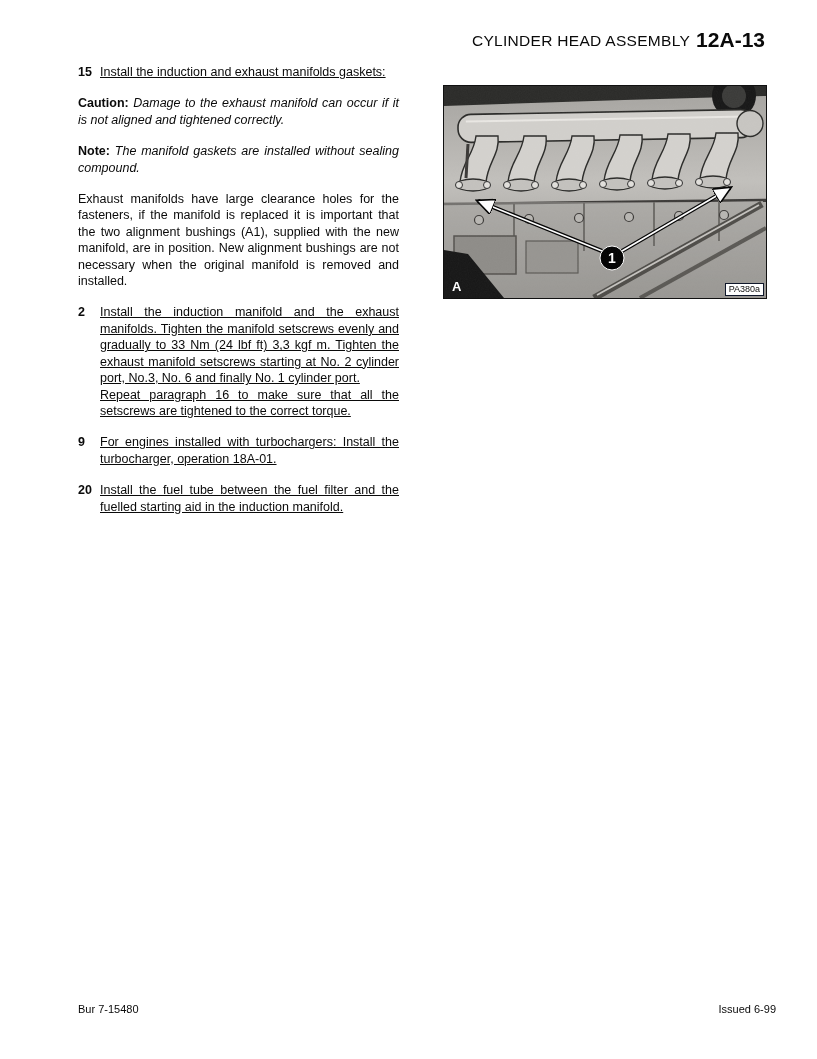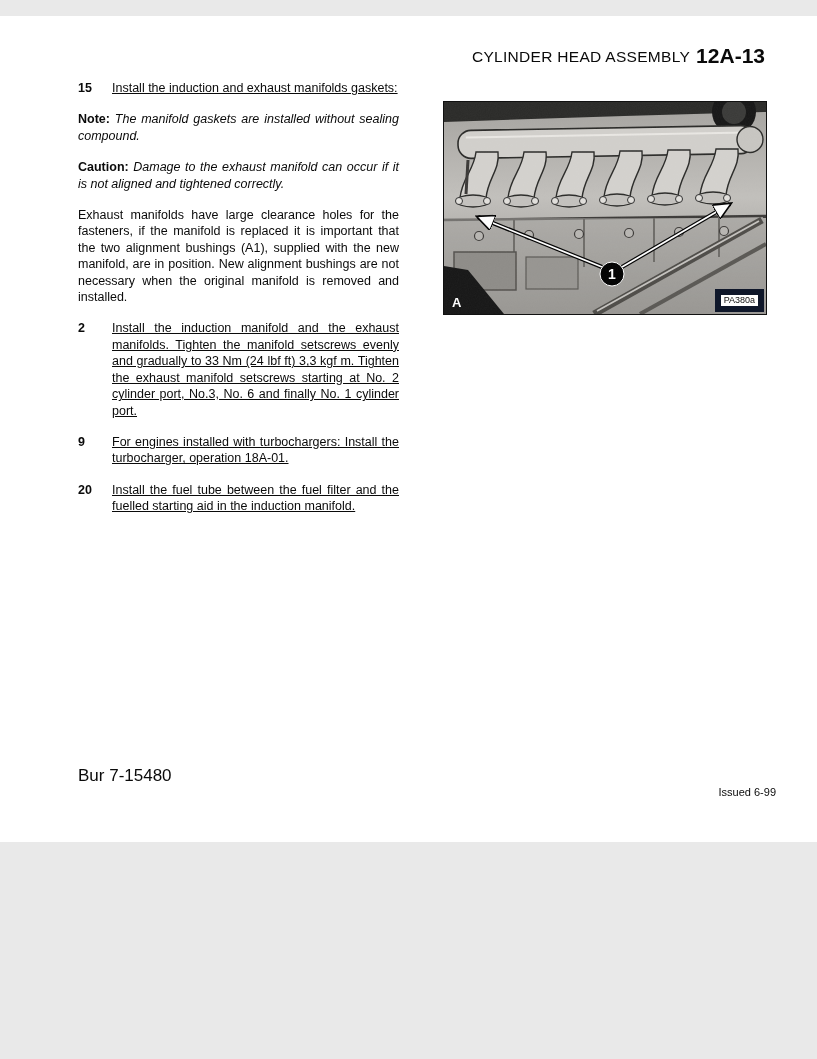--- a/index.html
+++ b/index.html
@@ -1,104 +1,105 @@
 <!DOCTYPE html>
 <html><head>
 <meta charset="utf-8">
 <style>
   html,body{margin:0;padding:0;background:#e9e9e9;}
   .page{
     position:relative;
-    width:817px;height:826px;
+    width:817px;height:1059px;
     background:#ffffff;
-    margin:16px auto;
+    margin:0 auto;
     font-family:"Liberation Sans", sans-serif;
     color:#0a0a0a;
     overflow:hidden;
   }
   
   .page-header{
     position:absolute;top:28px;right:52px;
     text-align:right;white-space:nowrap;
   }
   .page-header .title{
     font-size:15.5px;letter-spacing:.3px;vertical-align:baseline;
   }
   .page-header .pagenum{
     font-size:21px;font-weight:bold;margin-left:6px;vertical-align:-1px;
   }
   
   .textcol{
     position:absolute;left:78px;top:64px;width:321px;
     font-size:12.5px;line-height:16.4px;text-align:justify;
   }
-  .block{margin:0 0 15px 0;gap:12px;}
+  .block{margin:0 0 15px 0;}
   .step{display:flex;}
   .step .num{
     font-weight:bold;flex:0 0 22px;text-align:left;
   }
   .step .body{flex:1;text-decoration:underline;}
   .step .body p{margin:0;}
   .note-label,.caution-label{font-weight:bold;font-style:normal;}
   .note-body,.caution-body{font-style:italic;}
   
   .figure{
     position:absolute;left:443px;top:85px;width:322px;height:212px;
     border:1px solid #111;background:#b2b0ac;box-sizing:content-box;
   }
   .figure svg{display:block;}
   .corner-a{
     position:absolute;left:8px;bottom:4px;
     color:#fff;font-weight:bold;font-size:13px;
   }
   .photo-ref{
     position:absolute;right:2px;bottom:2px;
-    background:#fff;border:6px solid #0f172a;
+    background:#fff;border:1px solid #0f172a;
     font-size:9px;line-height:11px;padding:0 3px;color:#111;
   }
   
   .footer-left{
-    position:absolute;left:78px;bottom:56px;font-size:17px;
+    position:absolute;left:78px;bottom:44px;font-size:11px;
   }
   .footer-right{
     position:absolute;right:41px;bottom:44px;font-size:11px;
   }
 </style>
 </head>
 <body>
 
 <div class="page">
 
   <div class="page-header">
     <span class="title">CYLINDER HEAD ASSEMBLY</span><span class="pagenum">12A-13</span>
   </div>
 
   <div class="textcol">
 
     <div class="block step">
       <span class="num">15</span>
       <div class="body">Install the induction and exhaust manifolds gaskets:</div>
     </div>
+
+    <p class="block">
+      <span class="caution-label">Caution:</span>
+      <span class="caution-body">Damage to the exhaust manifold can occur if it is not aligned and tightened correctly.</span>
+    </p>
 
     <p class="block">
       <span class="note-label">Note:</span>
       <span class="note-body">The manifold gaskets are installed without sealing compound.</span>
     </p>
 
-    <p class="block">
-      <span class="caution-label">Caution:</span>
-      <span class="caution-body">Damage to the exhaust manifold can occur if it is not aligned and tightened correctly.</span>
-    </p>
-
     <p class="block">Exhaust manifolds have large clearance holes for the fasteners, if the manifold is replaced it is important that the two alignment bushings (A1), supplied with the new manifold, are in position. New alignment bushings are not necessary when the original manifold is removed and installed.</p>
 
     <div class="block step">
       <span class="num">2</span>
       <div class="body">
         <p>Install the induction manifold and the exhaust manifolds. Tighten the manifold setscrews evenly and gradually to 33 Nm (24 lbf ft) 3,3 kgf m. Tighten the exhaust manifold setscrews starting at No. 2 cylinder port, No.3, No. 6 and finally No. 1 cylinder port.</p>
+        <p>Repeat paragraph 16 to make sure that all the setscrews are tightened to the correct torque.</p>
       </div>
     </div>
 
     <div class="block step">
       <span class="num">9</span>
       <div class="body">For engines installed with turbochargers: Install the turbocharger, operation 18A-01.</div>
     </div>
 
 
     <div class="block step">

